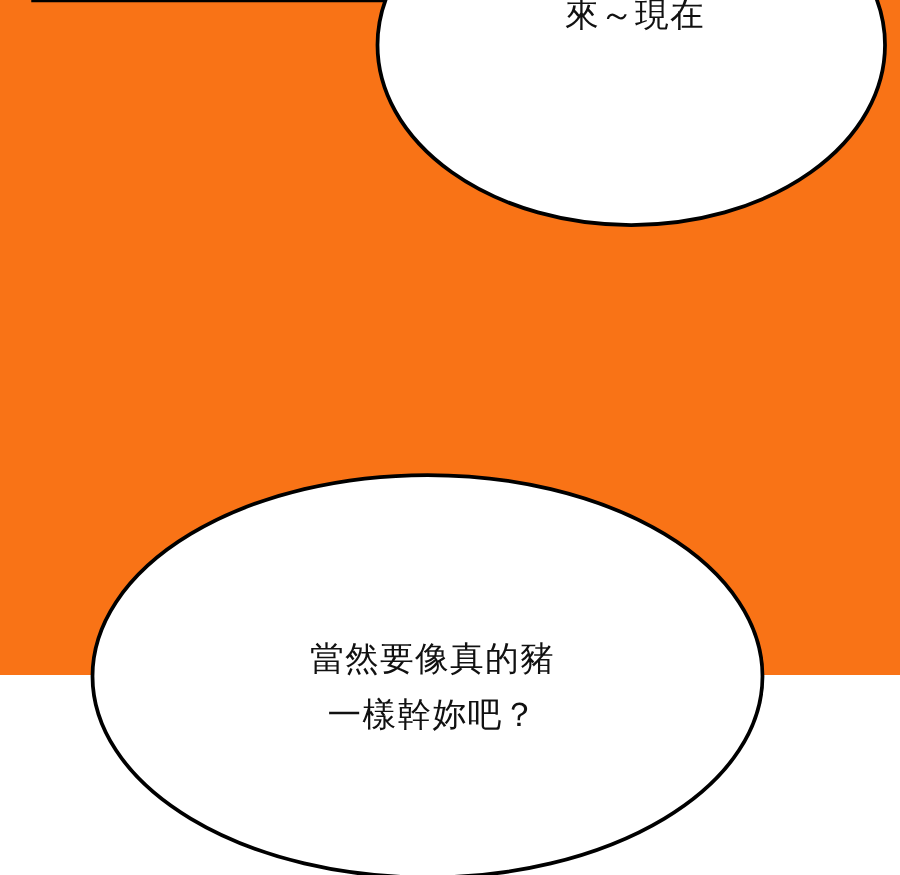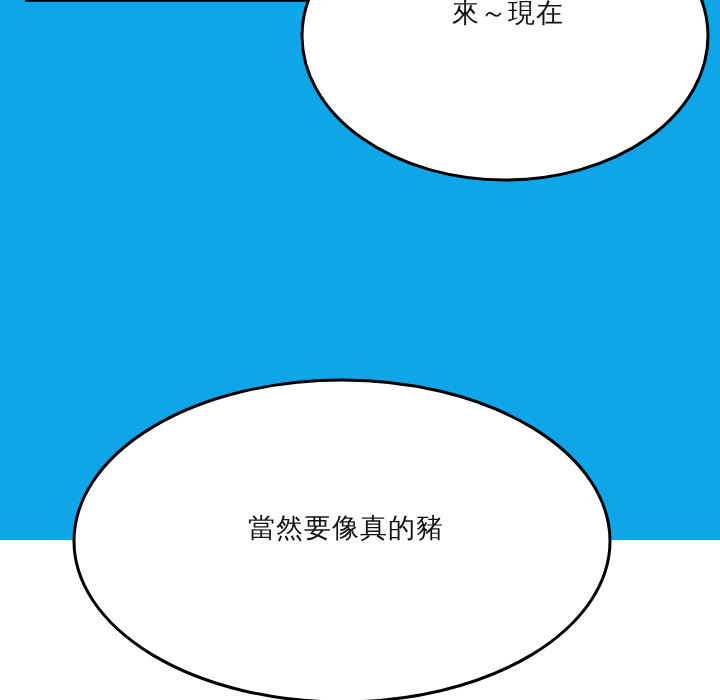--- a/index.html
+++ b/index.html
@@ -1,41 +1,42 @@
 <!DOCTYPE html>
 <html><head>
 <meta charset="utf-8">
 <style>
   html, body { margin: 0; padding: 0; background: #ffffff; }
   body { width: 720px; height: 700px; position: relative; overflow: hidden; }
-  .panel { position: absolute; left: 0; top: 0; width: 720px; height: 540px; background: #0ea5e9; }
+  .panel { position: absolute; left: 0; top: 0; width: 720px; height: 540px; background: #f97316; }
   svg.art { position: absolute; left: 0; top: 0; }
   .text {
     position: absolute;
     font-family: "DejaVu Sans", sans-serif;
     color: #111111;
     text-align: center;
     white-space: nowrap;
     transform: translateX(-50%);
   }
   .line { display: block; font-size: 27px; line-height: 38px; letter-spacing: 1px; }
   #t1 { left: 508px; top: -6px; }
   #t2 { left: 346px; top: 505px; }
-  #t2 .line { line-height: 45px; }
+  #t2 .line { line-height: 45px; font-family: Liberation Serif, serif; }
 </style>
 </head>
 <body>
 
 <div class="panel">
   <svg class="art" width="720" height="700" viewBox="0 0 720 700">
     <line x1="25" y1="0.5" x2="312" y2="0.5" stroke="#000" stroke-width="2.5"></line>
     <ellipse cx="505" cy="36" rx="203" ry="144" fill="#fff" stroke="#000" stroke-width="3"></ellipse>
     <ellipse cx="342" cy="541" rx="268" ry="161" fill="#fff" stroke="#000" stroke-width="3"></ellipse>
   </svg>
 
   <div class="text" id="t1">
     <span class="line">來～現在</span>
   </div>
 
   <div class="text" id="t2">
     <span class="line">當然要像真的豬</span>
+    <span class="line">一樣幹妳吧？</span>
   </div>
 </div>
 
 </body></html>

